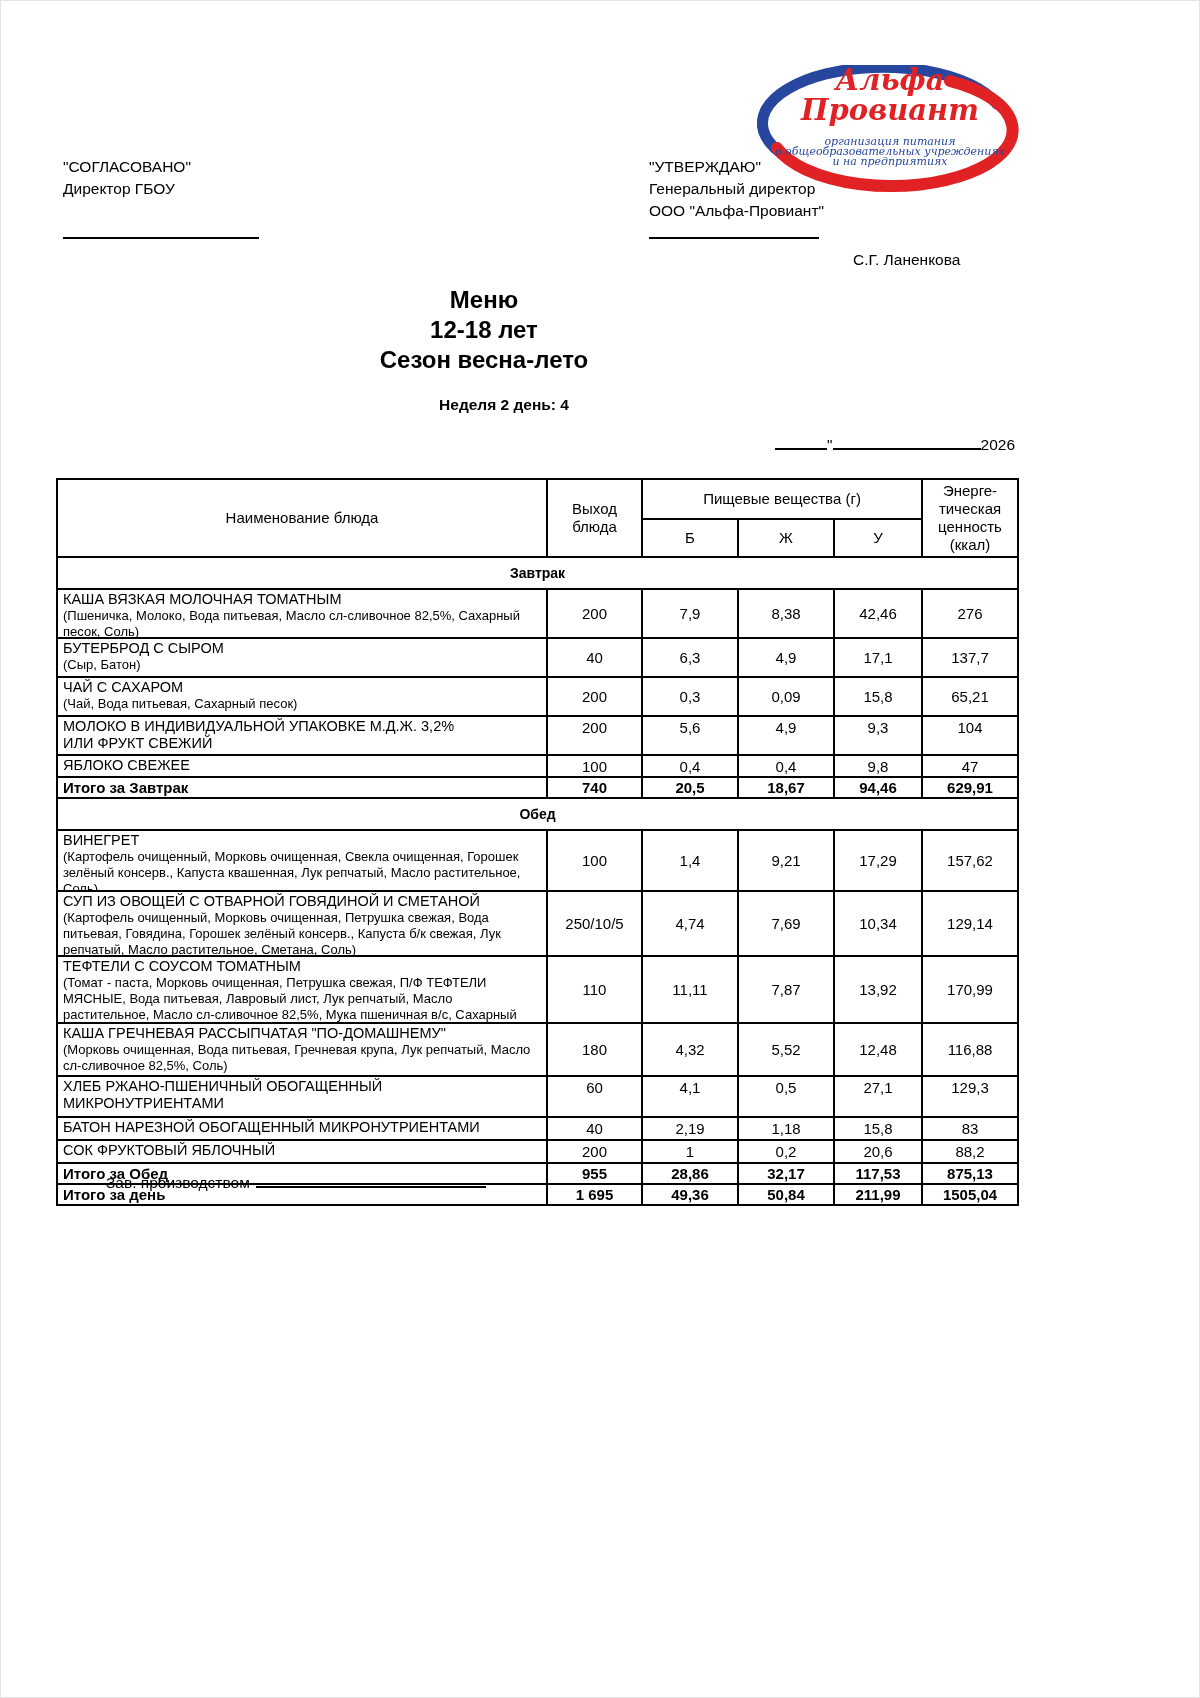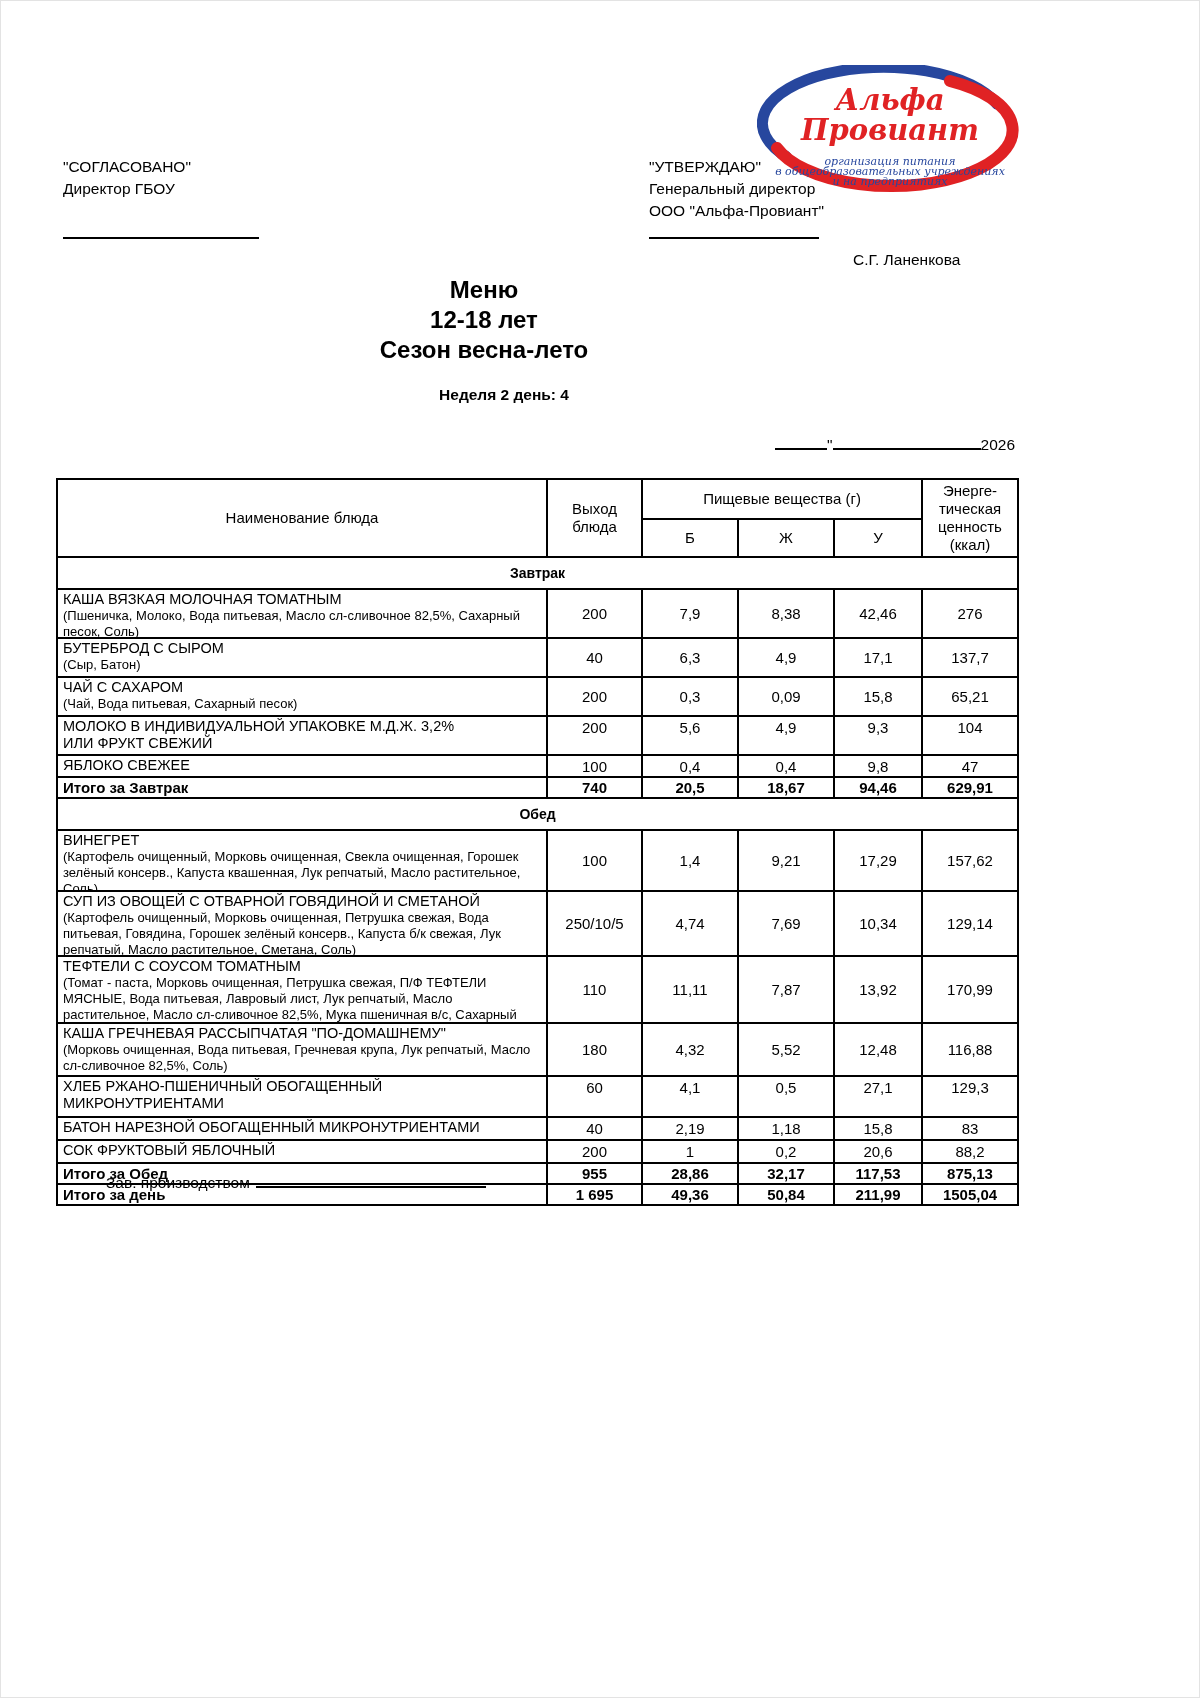--- a/index.html
+++ b/index.html
@@ -11,28 +11,28 @@
   .approval-left  { position:absolute; left:62px;  top:155px; font-size:15.5px; line-height:22px; }
   .approval-right { position:absolute; left:648px; top:155px; font-size:15.5px; line-height:22px; }
   .sig-line { position:absolute; height:2px; background:#000; }
   .sig-left  { left:62px;  top:236px; width:196px; }
   .sig-right { left:648px; top:236px; width:170px; }
   .signer { position:absolute; left:852px; top:218px; font-size:15.5px;margin-top:32px; }
 
   
   .logo { position:absolute; left:756px; top:64px; width:266px; height:130px; }
   .logo svg { position:absolute; left:0; top:0; }
-  .logo-inner { position:absolute; left:18px; top:20px; width:230px; text-align:center; }
+  .logo-inner { position:absolute; left:18px; top:0; width:230px; text-align:center; }
   .logo-line { font-family:"DejaVu Serif", serif; font-style:italic; font-weight:bold;
                font-size:29px; line-height:30px; color:#e02224; }
   .logo-tag { font-family:"DejaVu Serif", serif; font-style:italic; font-size:11px;
               line-height:10px; color:#27479e; margin-top:12px; }
 
   
-  .titles { position:absolute; left:0; top:274px; width:966px; text-align:center; }
+  .titles { position:absolute; left:0; top:284px; width:966px; text-align:center; }
   .t-main { font-size:24px; font-weight:bold; line-height:30px; }
   .t-week { font-size:15.5px; font-weight:bold; margin-top:21px;padding-left:40px; }
 
   
   .dateline { position:absolute; top:435px; right:184px; font-size:15.5px; white-space:nowrap; }
   .d-seg1 { display:inline-block; width:52px;  border-bottom:2px solid #000; }
   .d-seg2 { display:inline-block; width:148px; border-bottom:2px solid #000; }
 
   
   .menu-table { position:absolute; left:55px; top:477px; border-collapse:collapse; table-layout:fixed; width:961px; }

